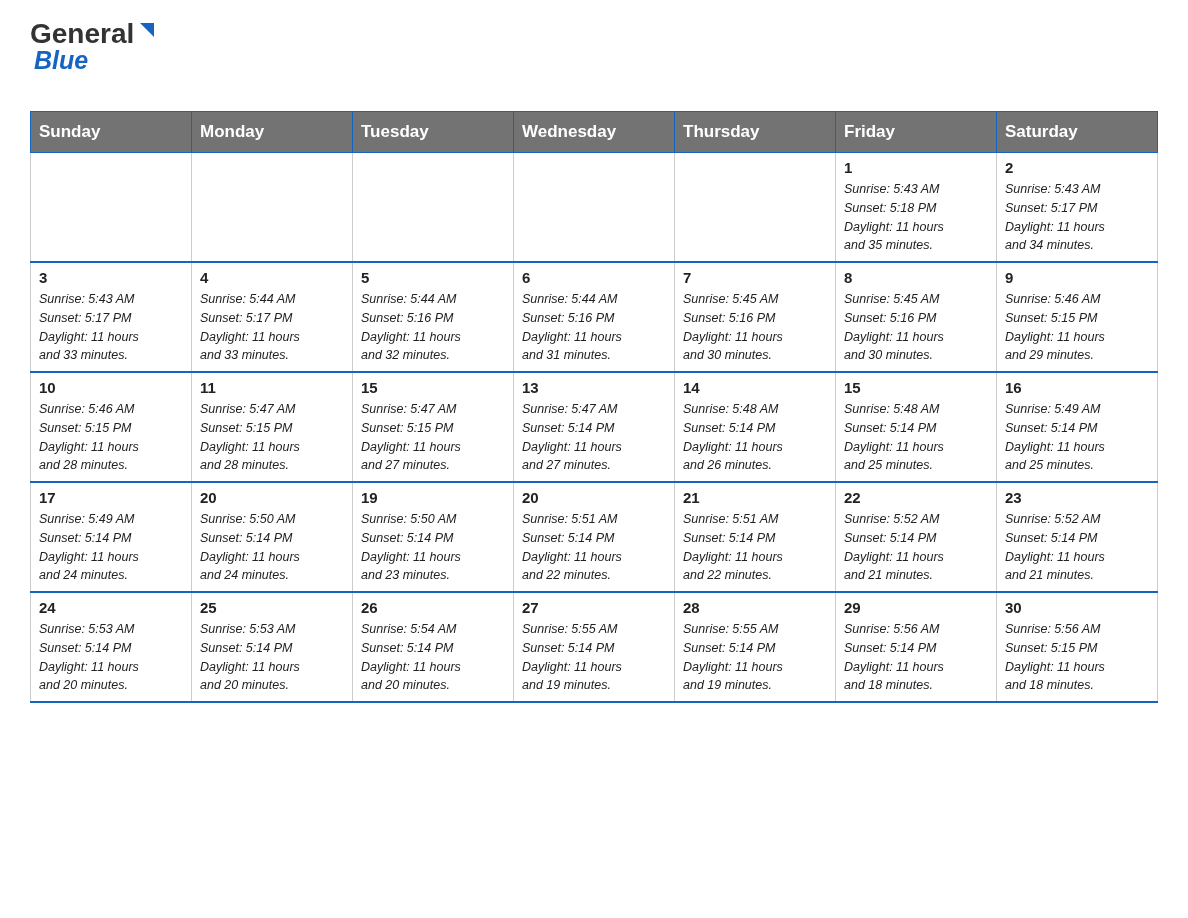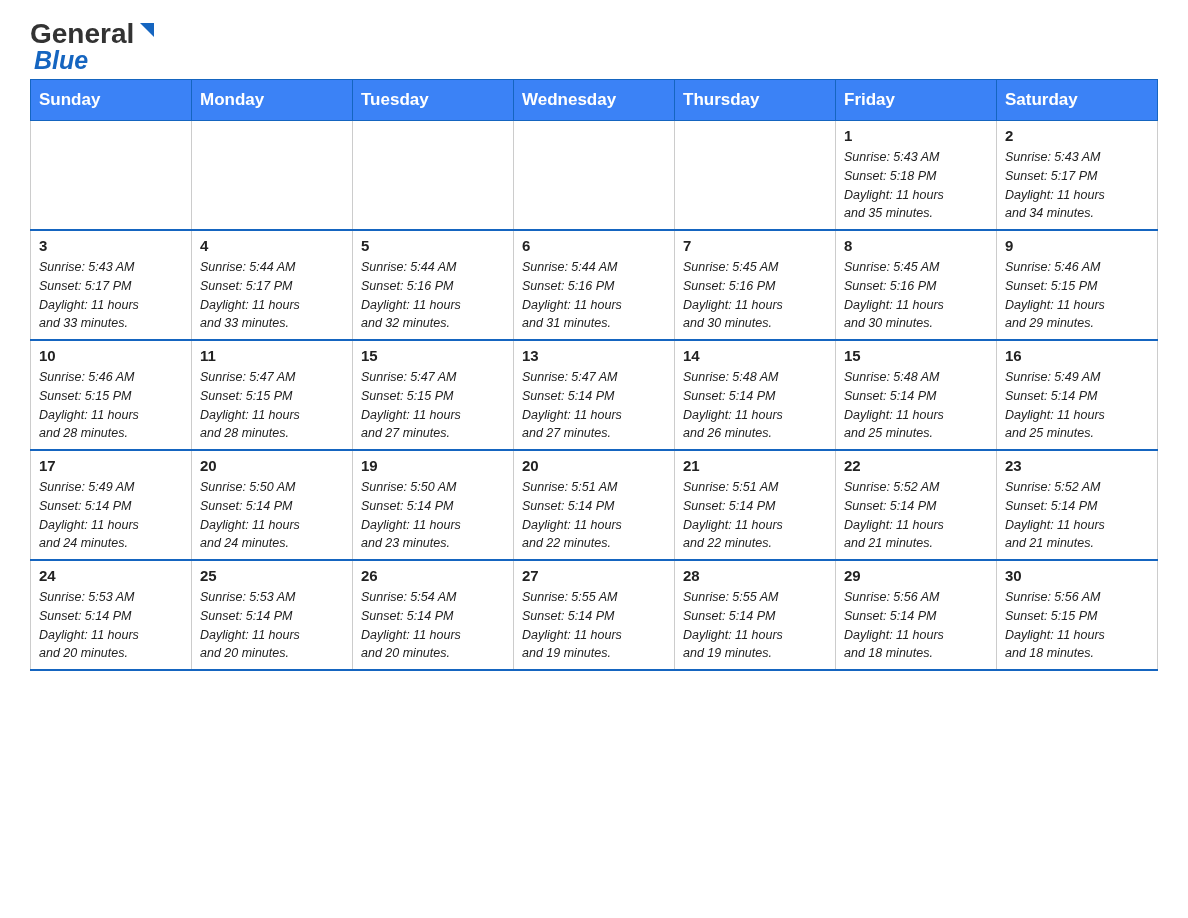--- a/index.html
+++ b/index.html
@@ -7,21 +7,21 @@
       font-family: Arial, sans-serif;
       background: #fff;
       padding: 20px 30px;
       width: 1188px;
       min-height: 918px;
     }
     .header {
       display: flex;
       justify-content: space-between;
       align-items: center;
-      margin-bottom: 4px;
+      margin-bottom: 36px;
     }
     .logo {
       display: flex;
       flex-direction: column;
       align-items: flex-start;
     }
     .logo-text {
       font-size: 28px;
       font-weight: bold;
       color: #333;
@@ -33,21 +33,21 @@
       font-weight: bold;
       margin-top: -2px;
       font-style: italic;
     }
     .title-block { text-align: right; }
     .title-block h1 { font-size: 52px; font-weight: bold; color: #222; }
     .title-block h2 { font-size: 22px; font-weight: normal; color: #444; margin-top: 4px; }
 
     .calendar { width: 100%; border-collapse: collapse; }
     .calendar thead tr {
-      background-color: #3b82f6;
+      background-color: #737373;
     }
     .calendar thead th {
       color: #fff;
       font-size: 17px;
       font-weight: 600;
       padding: 10px 8px;
       text-align: left;
       border: 1px solid #1565c0;
     }
     .calendar tbody tr {

